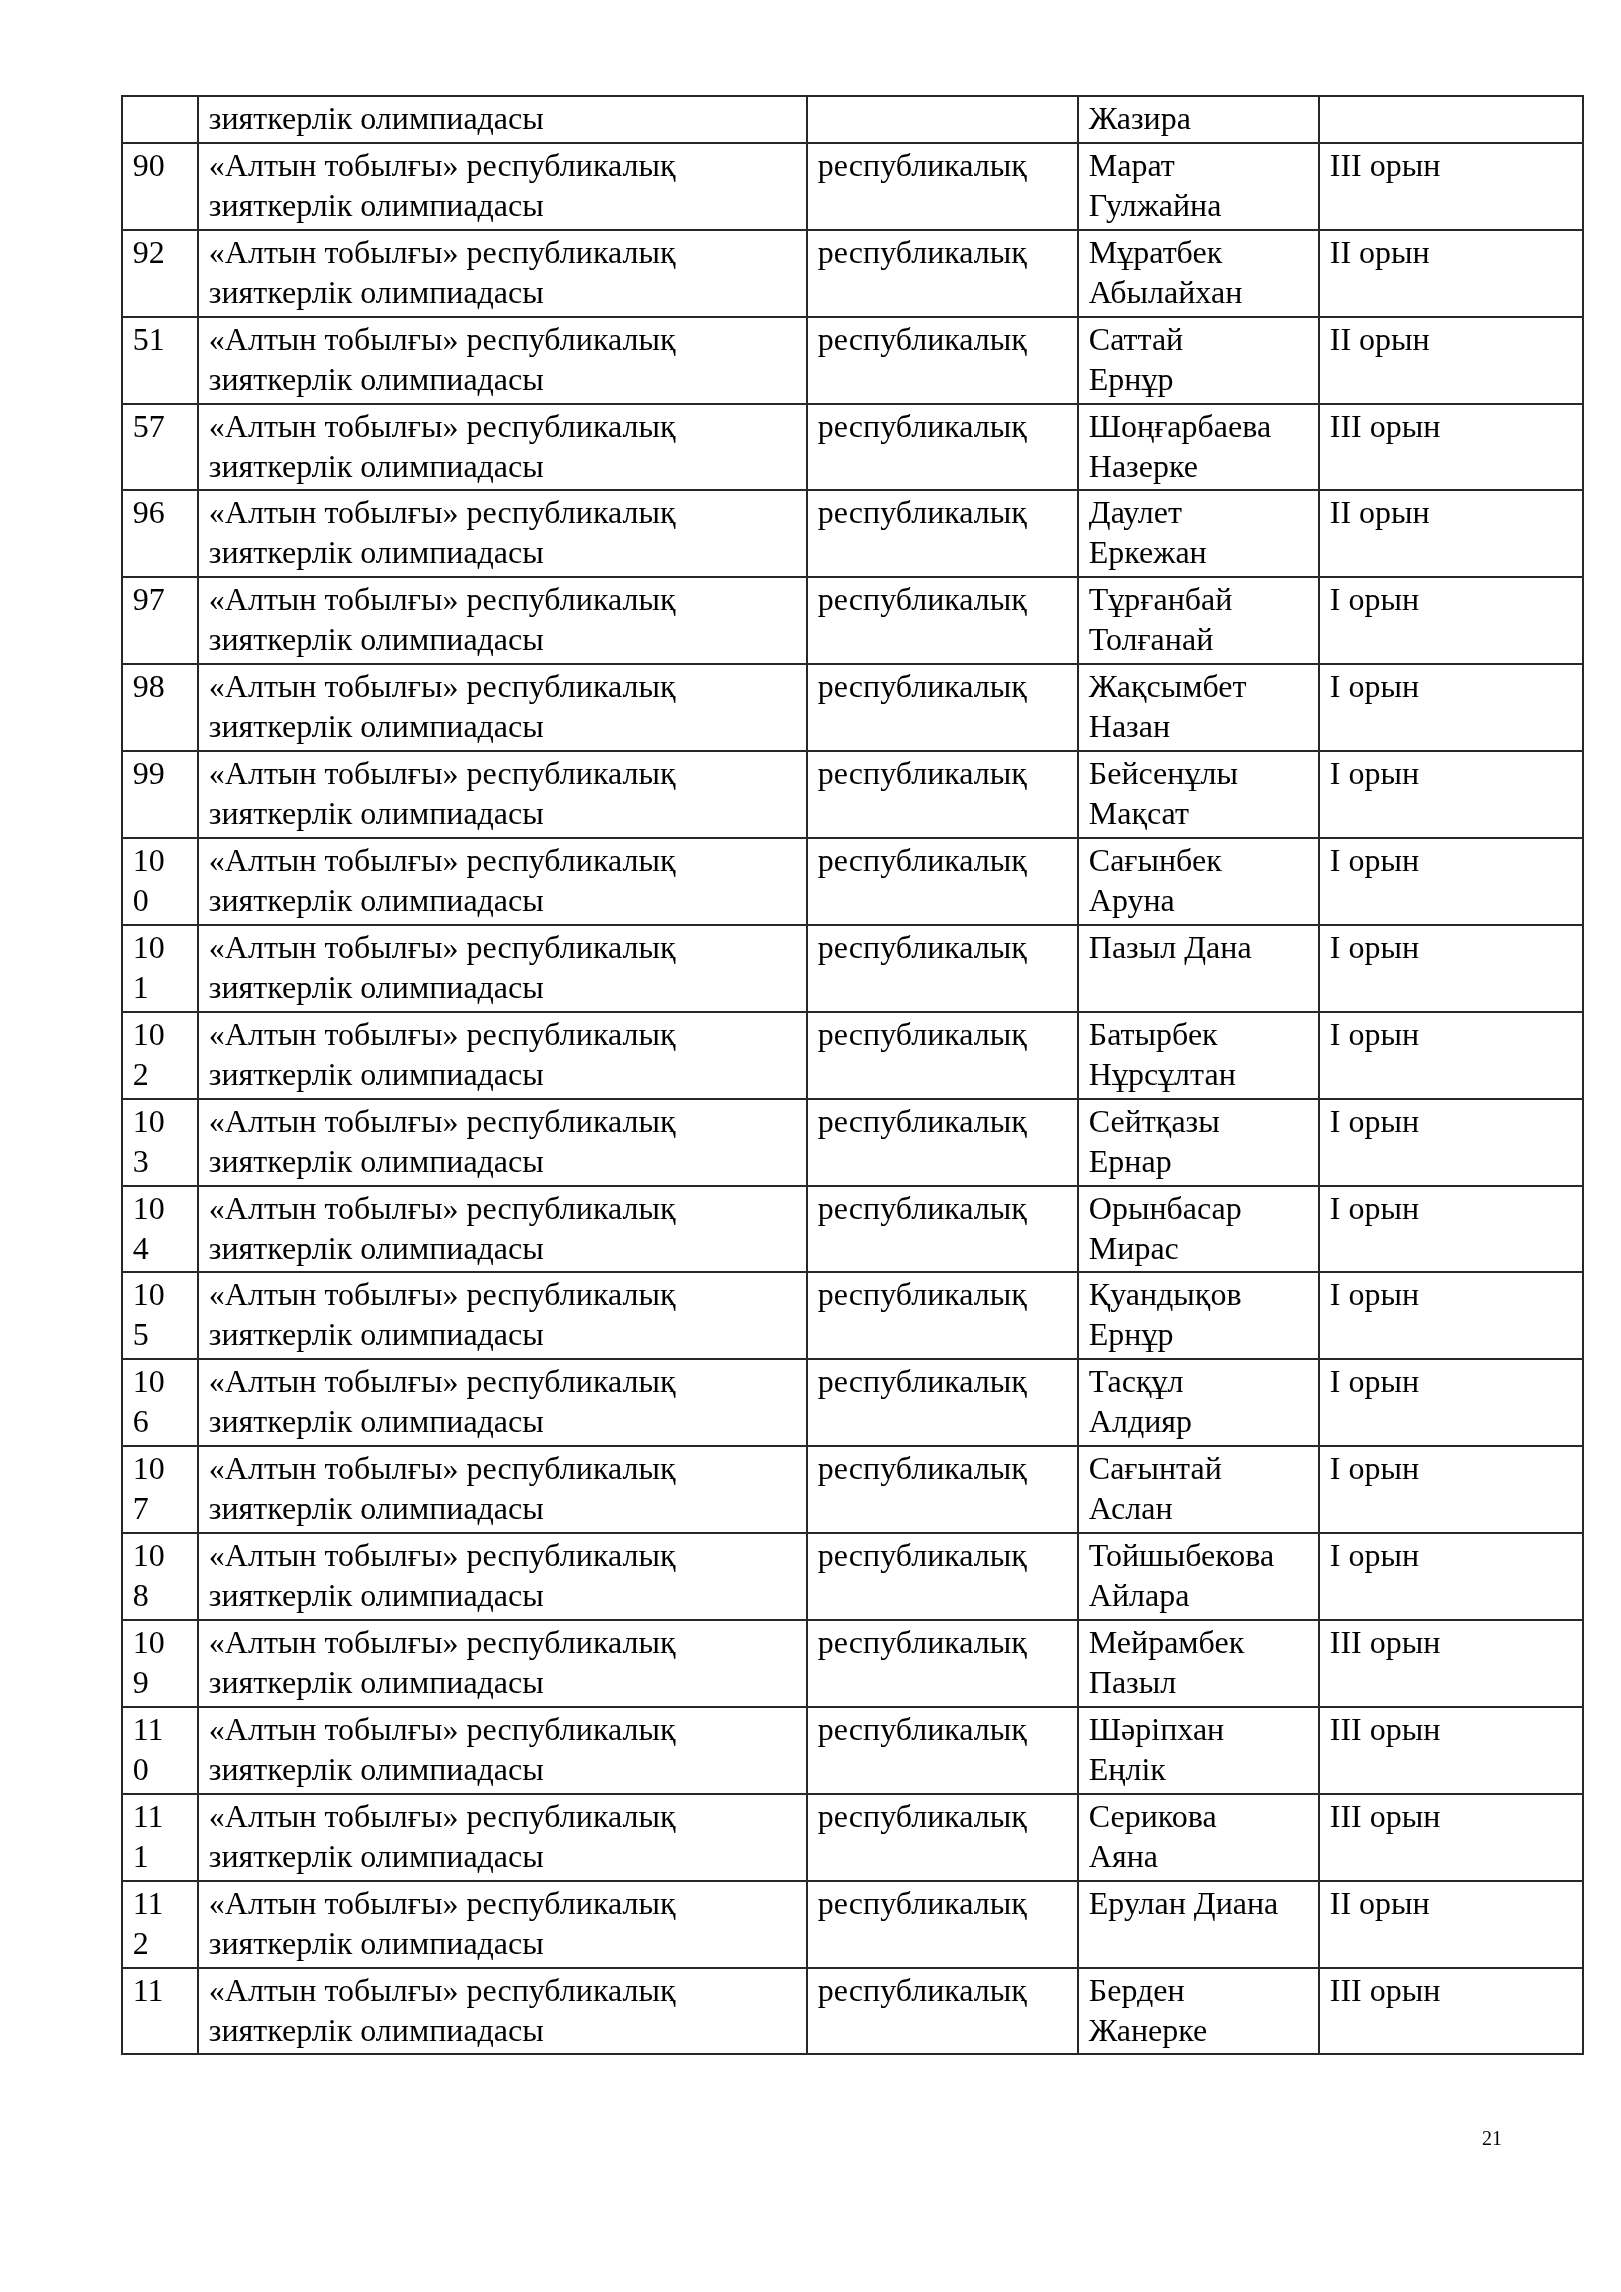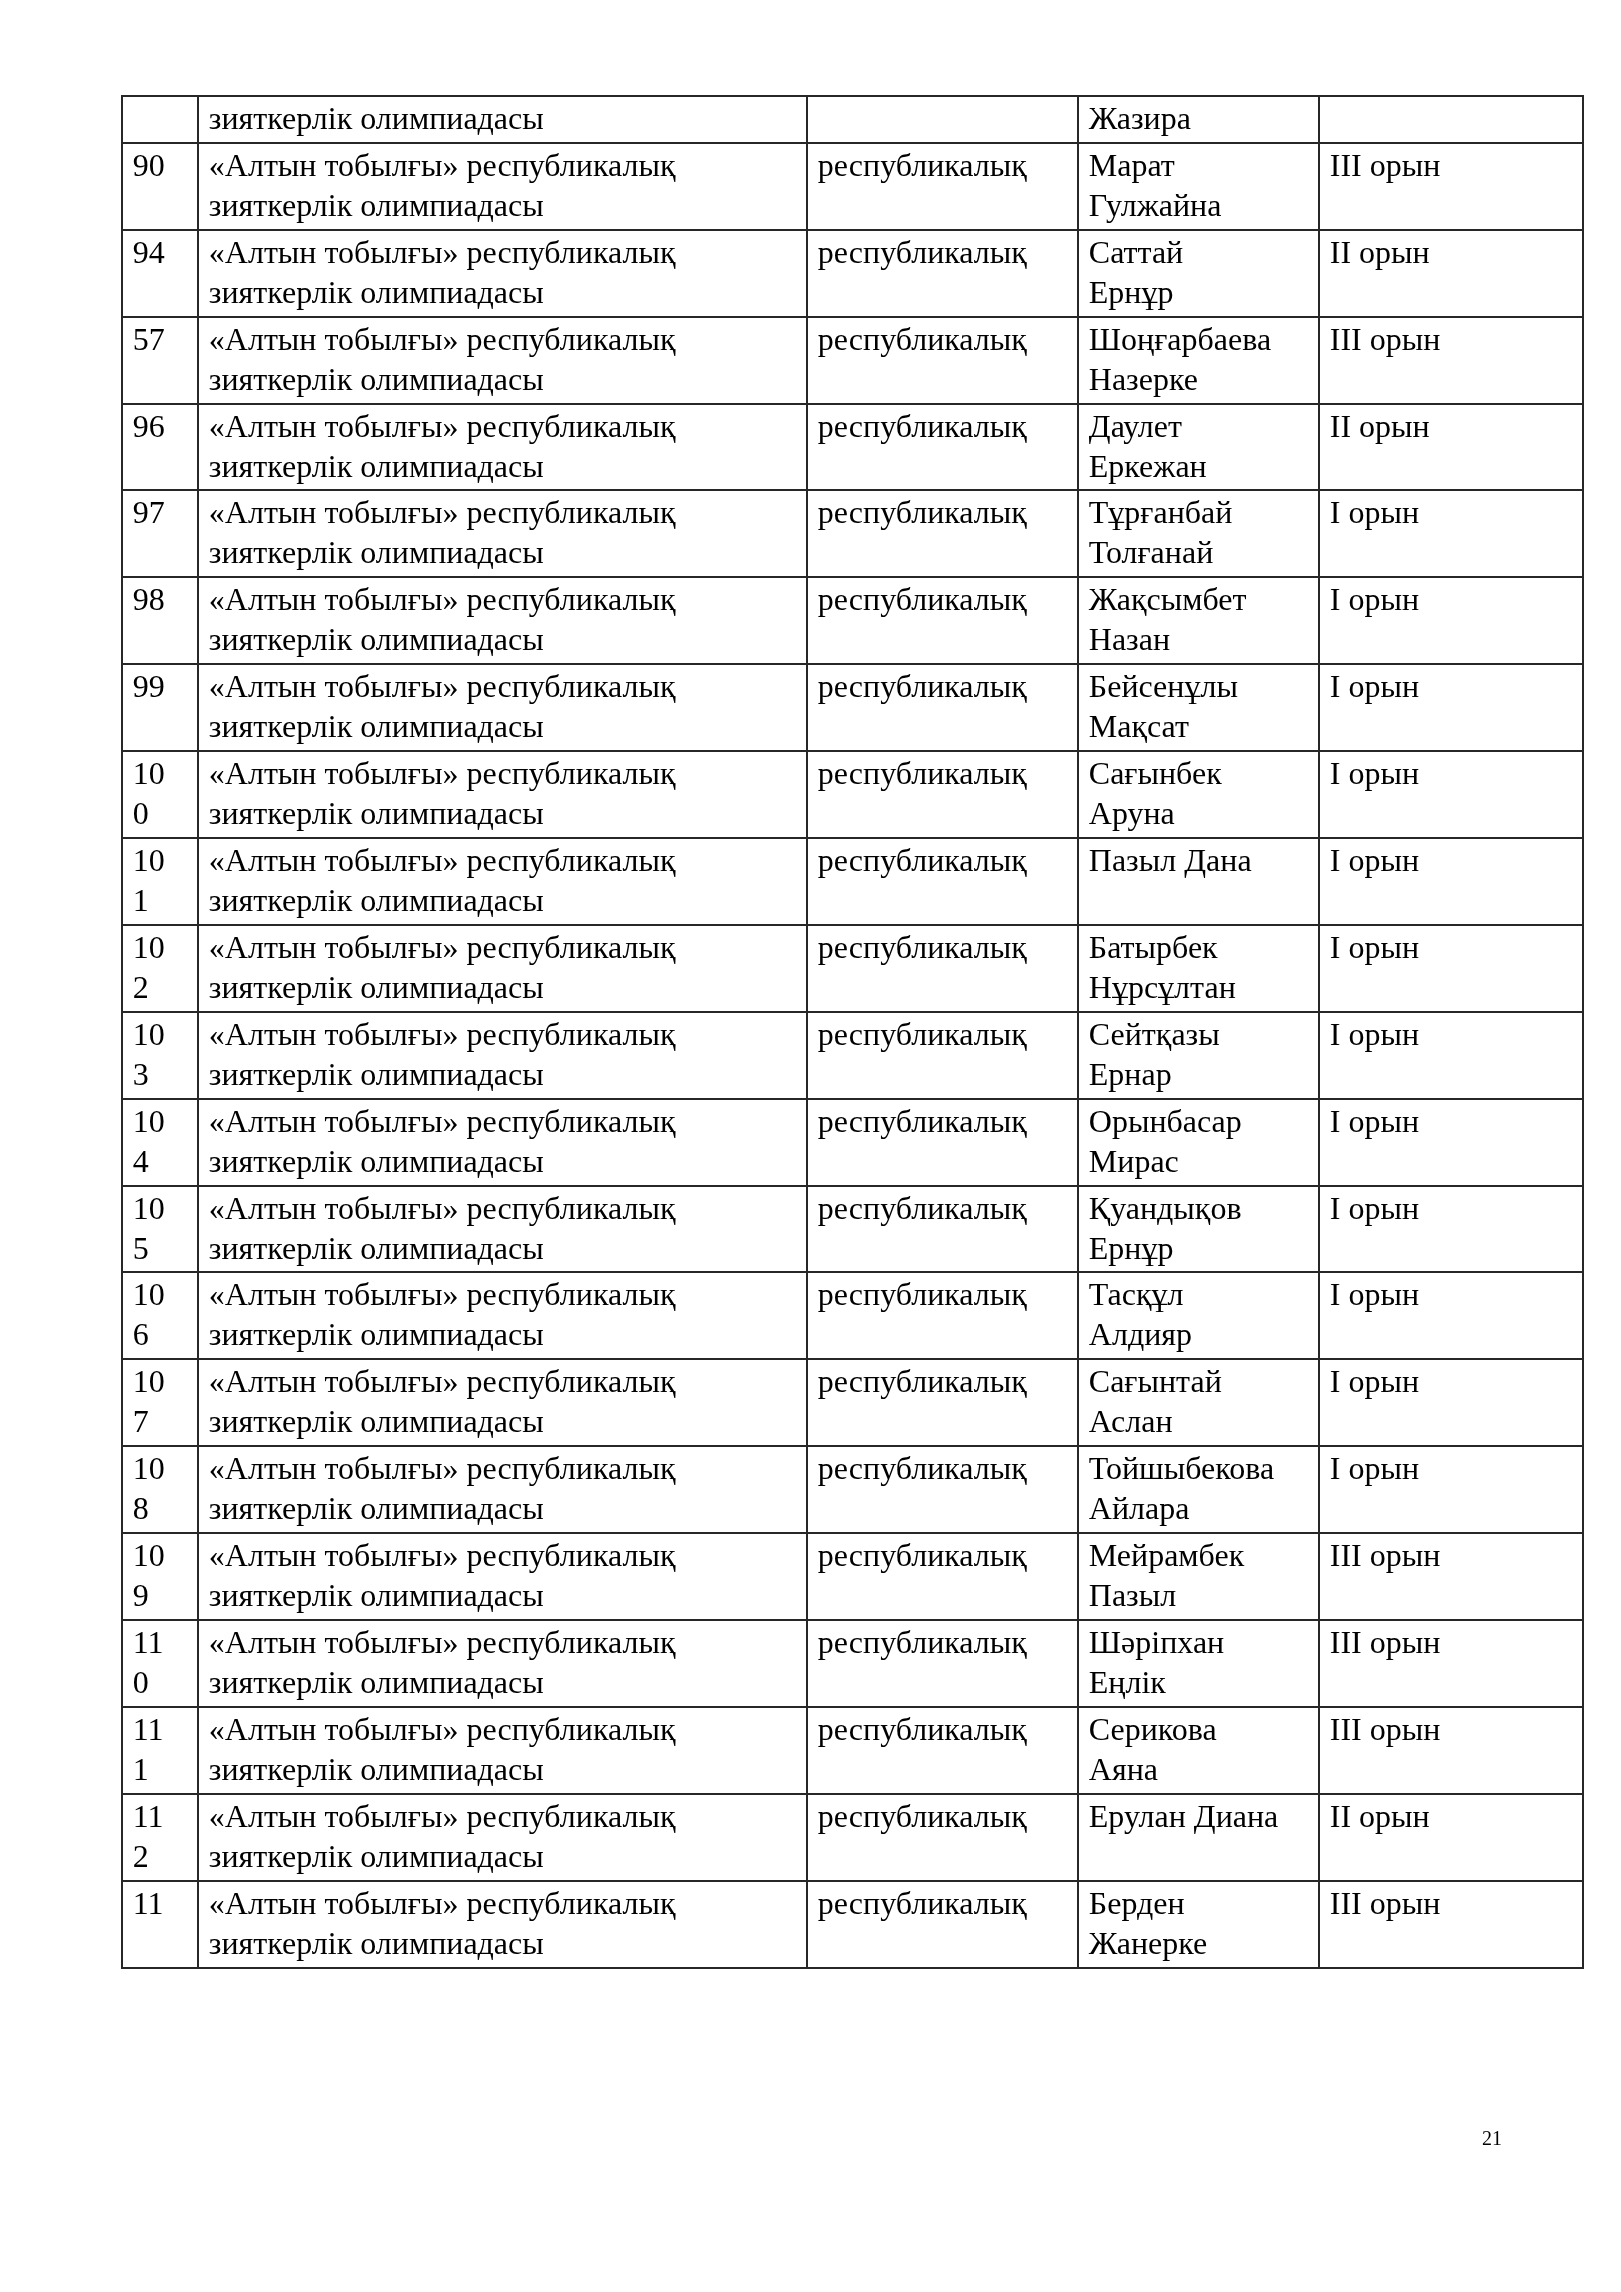--- a/index.html
+++ b/index.html
@@ -74,21 +74,30 @@
         <tr>
           <td class="col-no">90</td>
           <td class="col-event">«Алтын тобылғы» республикалық
 зияткерлік олимпиадасы</td>
           <td class="col-level">республикалық</td>
           <td class="col-name">Марат
 Гулжайна</td>
           <td class="col-award">III орын</td>
         </tr>
         <tr>
-          <td class="col-no">94</td>
+          <td class="col-no">92</td>
+          <td class="col-event">«Алтын тобылғы» республикалық
+зияткерлік олимпиадасы</td>
+          <td class="col-level">республикалық</td>
+          <td class="col-name">Мұратбек
+Абылайхан</td>
+          <td class="col-award">II орын</td>
+        </tr>
+        <tr>
+          <td class="col-no">51</td>
           <td class="col-event">«Алтын тобылғы» республикалық
 зияткерлік олимпиадасы</td>
           <td class="col-level">республикалық</td>
           <td class="col-name">Саттай
 Ернұр</td>
           <td class="col-award">II орын</td>
         </tr>
         <tr>
           <td class="col-no">57</td>
           <td class="col-event">«Алтын тобылғы» республикалық

